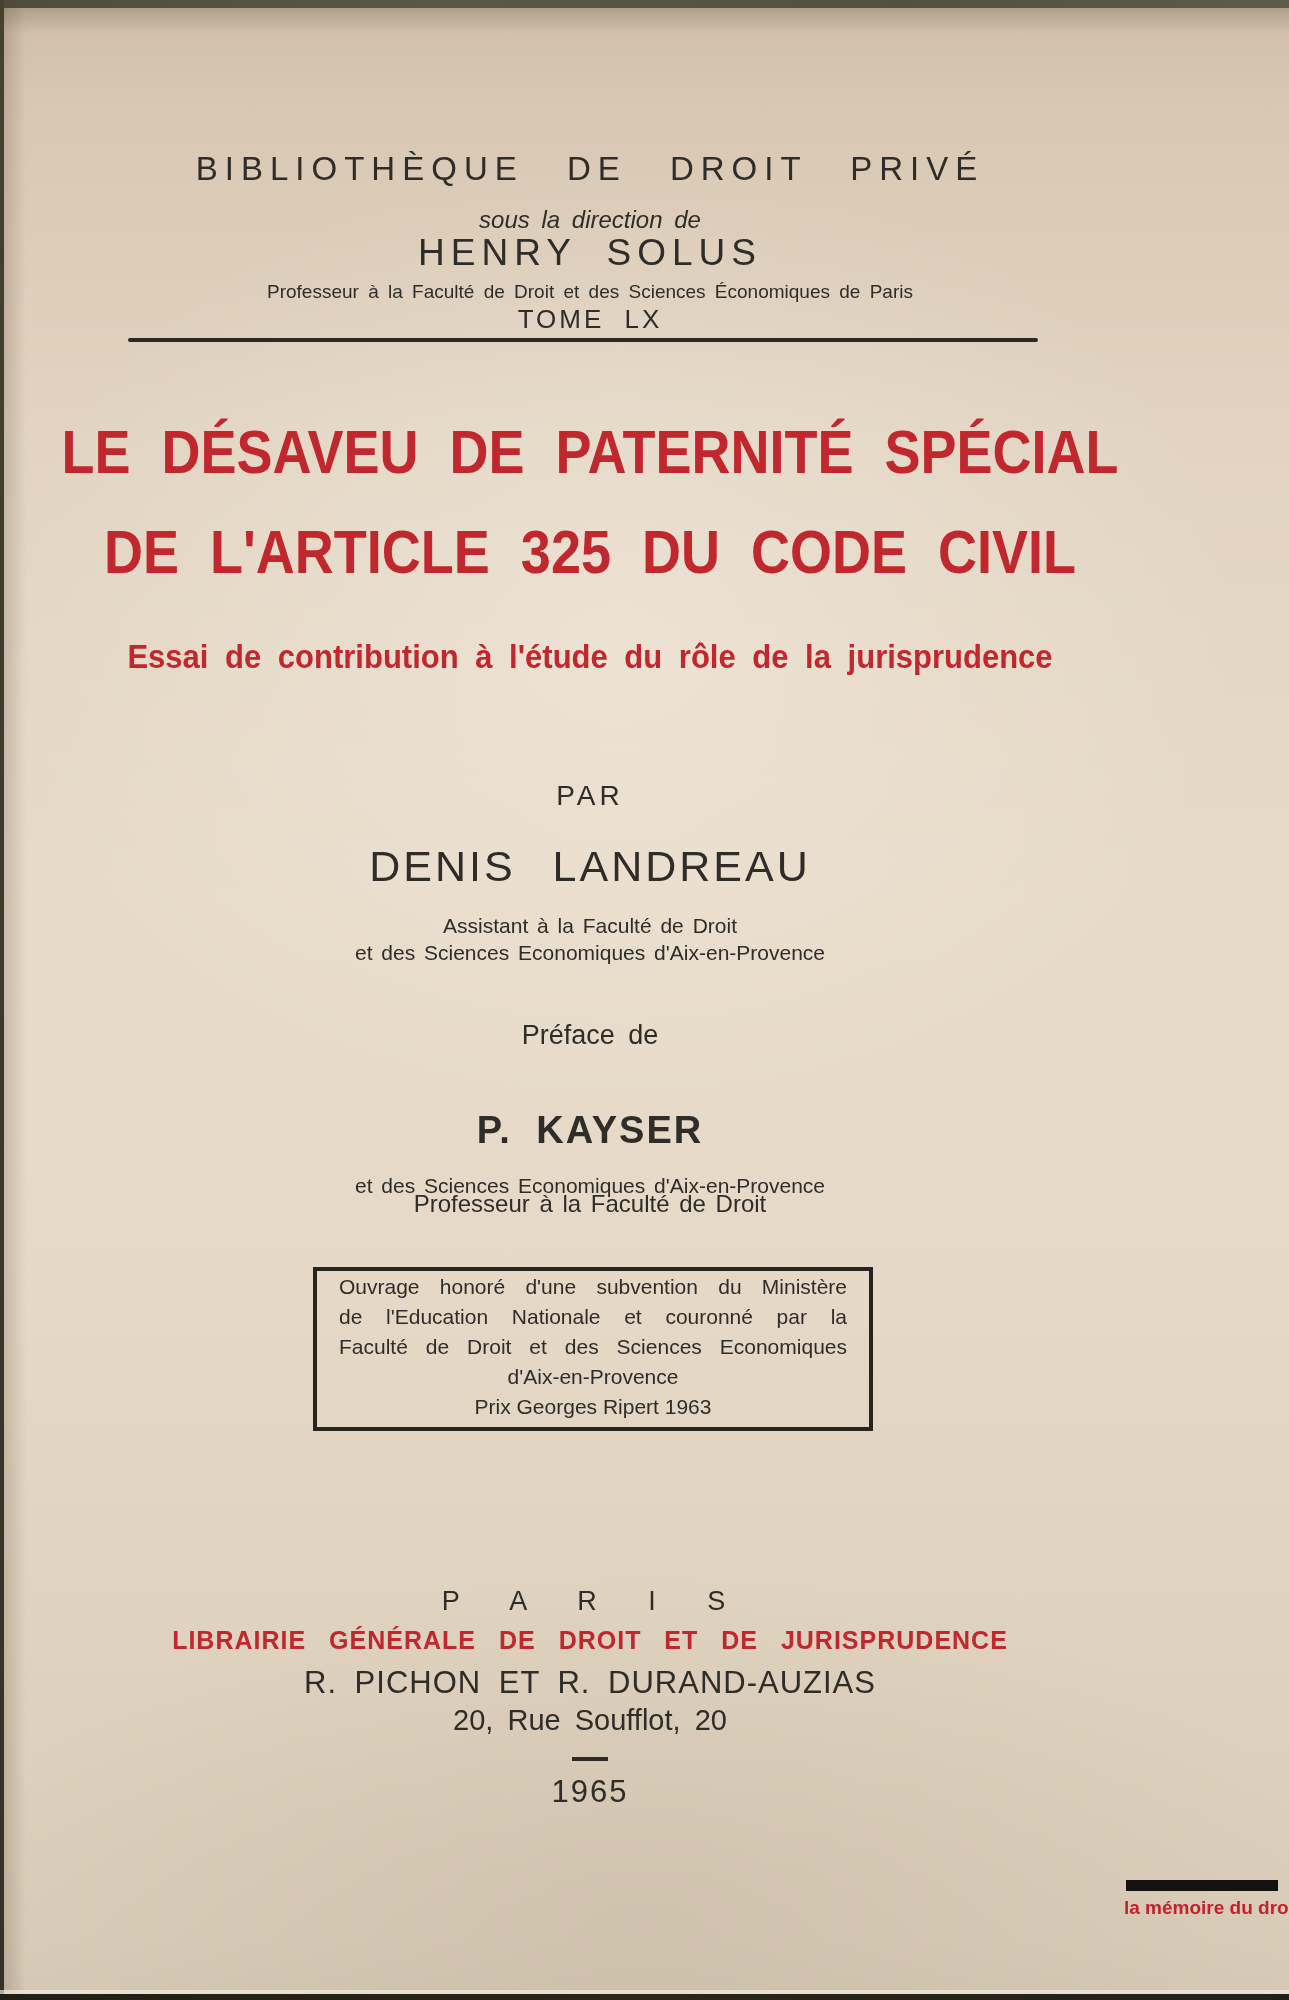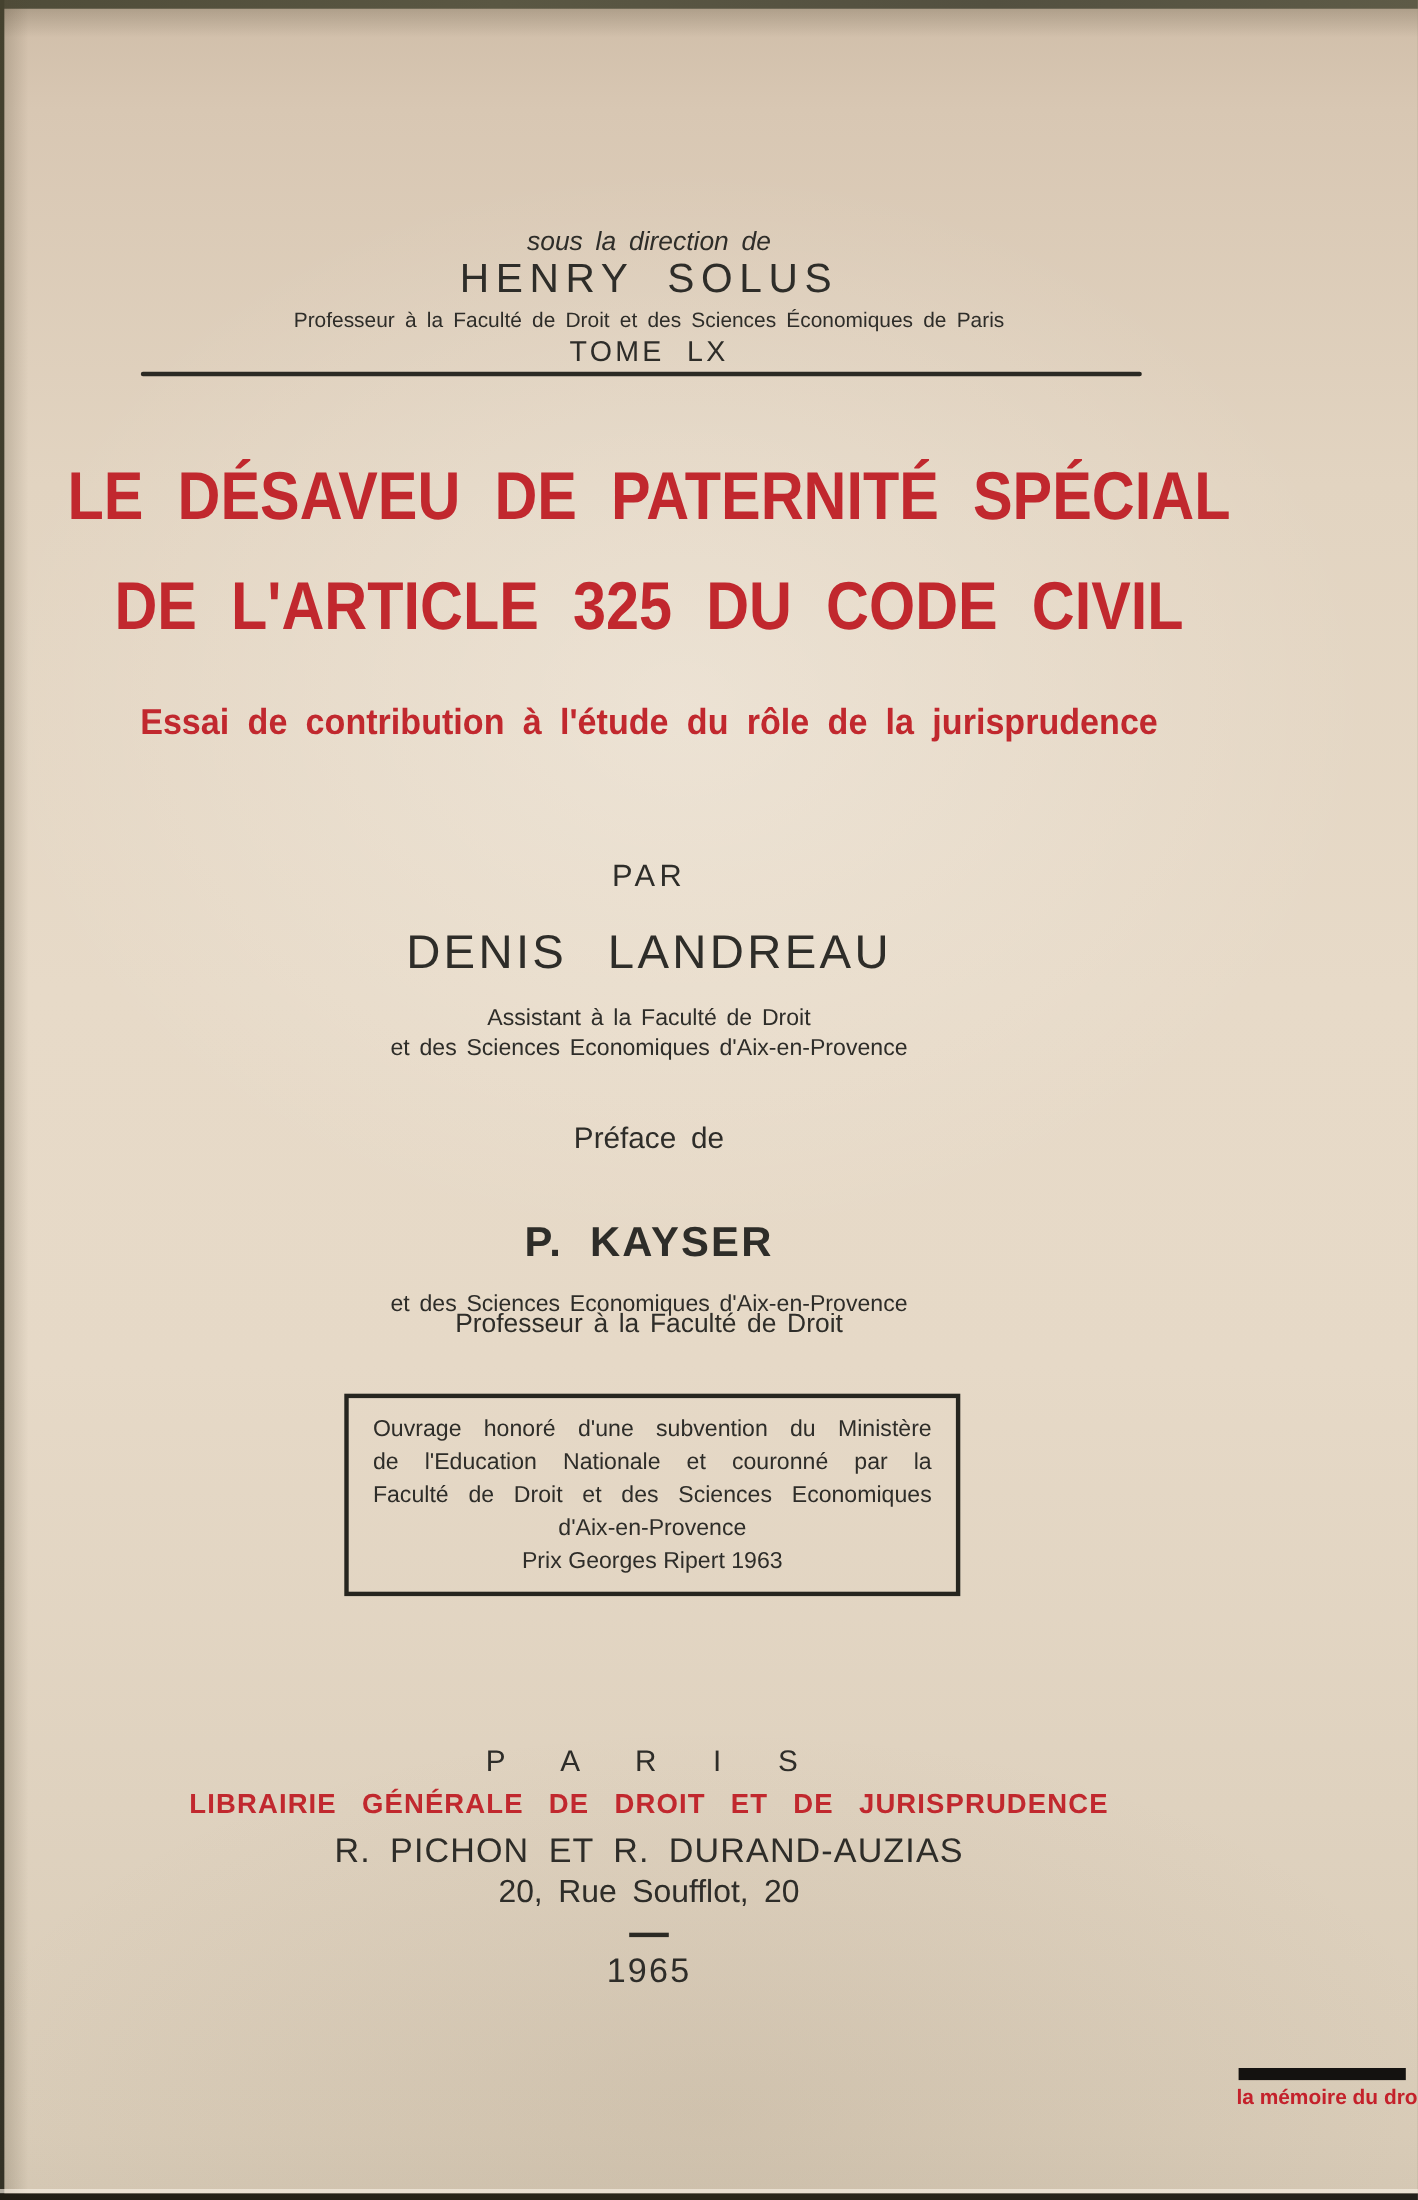--- a/index.html
+++ b/index.html
@@ -46,22 +46,22 @@
   .par{top:780px;font-size:28px;letter-spacing:4px;font-weight:500;}
   .author{top:842px;font-size:43px;letter-spacing:3px;word-spacing:22px;font-weight:500;}
   .authline1{top:914px;font-size:21px;word-spacing:3px;font-weight:500;}
   .authline2{top:941px;font-size:21px;word-spacing:3px;font-weight:500;}
 
   .preflabel{top:1020px;font-size:27px;word-spacing:6px;font-weight:500;}
   .prefauthor{top:1109px;font-size:38px;letter-spacing:2px;word-spacing:12px;font-weight:700;}
   .prefline1{top:1190px;font-size:24px;word-spacing:3px;font-weight:400;}
   .prefline2{top:1174px;font-size:21px;word-spacing:3px;font-weight:500;}
 
-  .awardbox{position:absolute;left:313px;top:1267px;width:560px;height:184px;
-    border:4px solid #26251f;box-sizing:border-box;padding:13px 22px 0 22px;
+  .awardbox{position:absolute;left:313px;top:1267px;width:560px;height:164px;
+    border:4px solid #26251f;box-sizing:border-box;padding:1px 22px 0 22px;
     font-size:21px;line-height:30px;font-weight:500;color:#2e2d29;}
   .awardbox .just{text-align:justify;text-align-last:justify;}
   .awardbox .cent{text-align:center;}
 
   .city{top:1586px;font-size:27px;letter-spacing:13px;word-spacing:18px;font-weight:500;}
   .publisher{top:1626px;font-size:25px;letter-spacing:1px;word-spacing:15px;font-weight:600;}
   .printers{top:1665px;font-size:31px;letter-spacing:1px;word-spacing:8px;font-weight:500;}
   .address{top:1704px;font-size:29px;word-spacing:6px;font-weight:500;}
   .yeardash{position:absolute;left:572px;top:1757px;width:36px;height:4px;background:#2b2a24;}
   .year{top:1774px;font-size:31px;letter-spacing:2px;font-weight:500;}
@@ -76,20 +76,21 @@
 </head>
 <body>
 
 <div id="scan">
 
   <div class="edge-top"></div>
   <div class="edge-top-fade"></div>
   <div class="edge-left"></div>
   <div class="edge-left-fade"></div>
 
+  <div class="c ink series">BIBLIOTHÈQUE DE DROIT PRIVÉ</div>
   <div class="c ink direction">sous la direction de</div>
   <div class="c ink director">HENRY SOLUS</div>
   <div class="c ink dirtitle">Professeur à la Faculté de Droit et des Sciences Économiques de Paris</div>
   <div class="c ink tome">TOME LX</div>
   <div class="rule"></div>
 
   <div class="c red title1">LE DÉSAVEU DE PATERNITÉ SPÉCIAL</div>
   <div class="c red title2">DE L'ARTICLE 325 DU CODE CIVIL</div>
   <div class="c red subtitle">Essai de contribution à l'étude du rôle de la jurisprudence</div>
 

